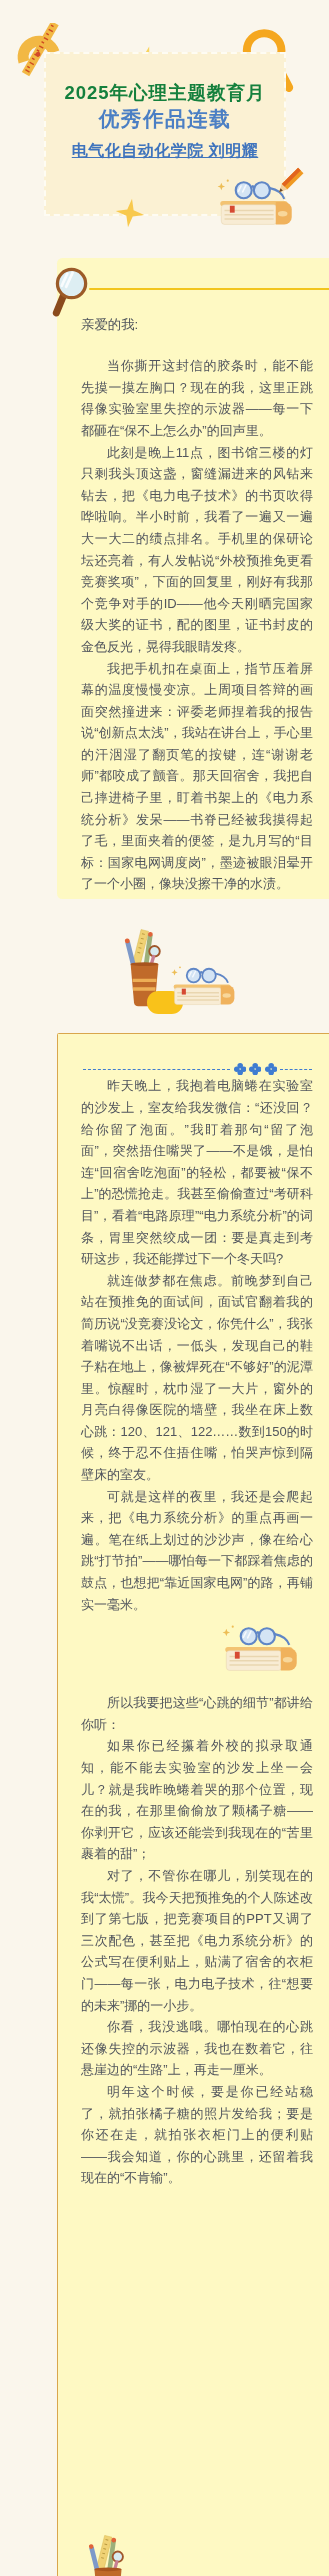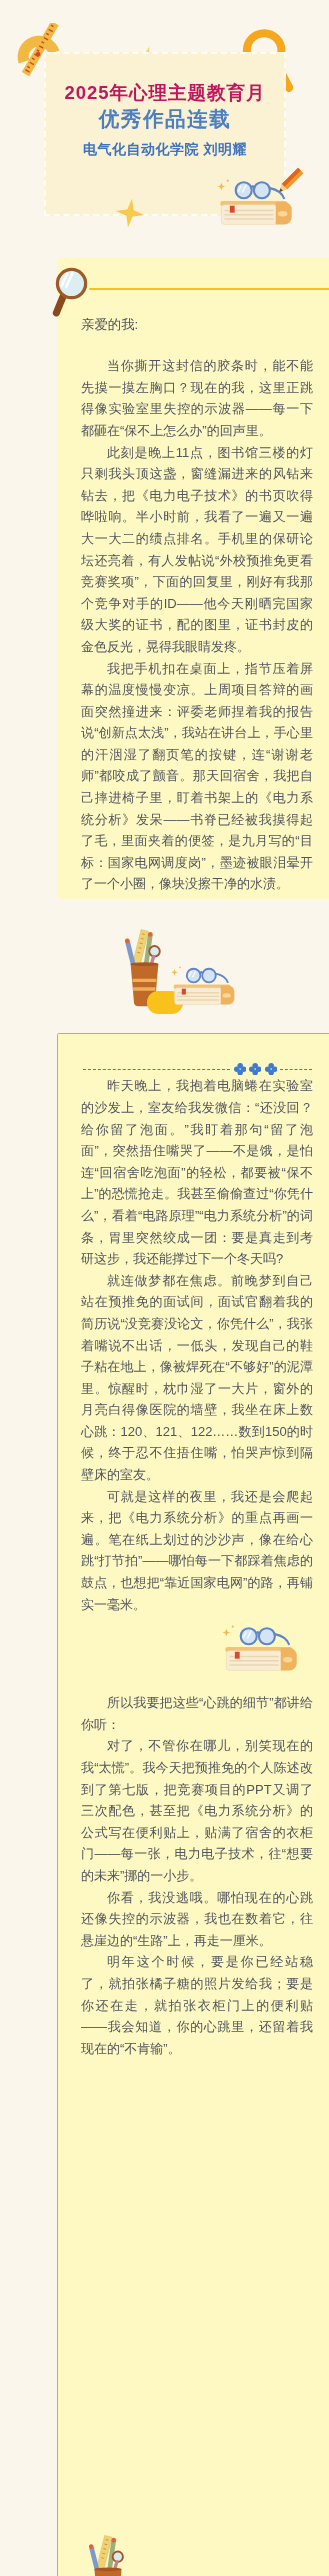--- a/index.html
+++ b/index.html
@@ -3,24 +3,24 @@
 <meta charset="utf-8">
 <style>
   html,body{margin:0;padding:0;}
   .page{position:relative;width:330px;height:2763px;background:#faf6ec;overflow:hidden;
         font-family:"Liberation Sans",sans-serif;}
   .abs{position:absolute;}
 
   
   .header-card{position:absolute;left:44px;top:52px;width:242px;height:164px;
     background:#fbf1d3;border:2.6px dashed rgba(255,253,245,.95);box-sizing:border-box;text-align:center;}
-  .h-line1{margin-top:26px;font-size:18.5px;font-weight:bold;color:#be185d;letter-spacing:1px;}
+  .h-line1{margin-top:26px;font-size:18.5px;font-weight:bold;color:#15803d;letter-spacing:1px;}
   .h-line2{margin-top:0;font-size:20.6px;font-weight:bold;color:#4b7fc4;letter-spacing:1.5px;}
   .h-line3{margin-top:8.2px;font-size:17px;font-weight:600;color:#4b7fc4;}
-  .h-author{margin-top:8.2px;font-size:14px;font-weight:bold;color:#3f74bd;letter-spacing:0.5px;}
+  .h-author{margin-top:8.2px;font-size:16px;font-weight:bold;color:#3f74bd;letter-spacing:0.5px;text-decoration:underline;}
 
   
   .card{position:absolute;left:42px;width:280px;background:#fef9c3;box-sizing:border-box;margin-left:15px;}
   .card1{top:258px;height:641px;border-radius:5.2px;}
   .card2{top:1033px;height:1566px;border:1px solid #d9a64c;border-radius:1.5px;}
   .card1-content{padding:56px 24px 0;}
   .card2-content{position:relative;height:100%;padding:0 23px;box-sizing:border-box;}
   .yellow-line{position:absolute;left:32px;top:30px;right:2.1px;height:2.1px;background:#f2c51d;border-radius:1px;}
   .salutation{margin:0;font-size:13.4px;line-height:21.6px;color:#4f545c;}
   .para{margin:0;text-indent:2em;font-size:13px;line-height:21.6px;text-align:justify;color:#51555d;}
@@ -171,41 +171,42 @@
         <svg width="12.4" height="12.4" viewBox="0 0 20 20">
             <g fill="#3f7cd1">
               <circle cx="10" cy="4.5" r="4.5"></circle>
               <circle cx="4.5" cy="10" r="4.5"></circle>
               <circle cx="15.5" cy="10" r="4.5"></circle>
               <circle cx="10" cy="15.5" r="4.5"></circle>
             </g>
           </svg>
         <div class="dash-short"></div>
       </div>
-      <p class="para">昨天晚上，我抱着电脑蜷在实验室的沙发上，室友给我发微信：“还没回？给你留了泡面。”我盯着那句“留了泡面”，突然捂住嘴哭了——不是饿，是怕连“回宿舍吃泡面”的轻松，都要被“保不上”的恐慌抢走。我甚至偷偷查过“你凭什么”，看着“电路原理”“电力系统分析”的词条，胃里突然绞成一团：要是真走到考研这步，我还能撑过下一个冬天吗?</p>
+      <p class="para">昨天晚上，我抱着电脑蜷在实验室的沙发上，室友给我发微信：“还没回？给你留了泡面。”我盯着那句“留了泡面”，突然捂住嘴哭了——不是饿，是怕连“回宿舍吃泡面”的轻松，都要被“保不上”的恐慌抢走。我甚至偷偷查过“考研科目”，看着“电路原理”“电力系统分析”的词条，胃里突然绞成一团：要是真走到考研这步，我还能撑过下一个冬天吗?</p>
       <p class="para">就连做梦都在焦虑。前晚梦到自己站在预推免的面试间，面试官翻着我的简历说“没竞赛没论文，你凭什么”，我张着嘴说不出话，一低头，发现自己的鞋子粘在地上，像被焊死在“不够好”的泥潭里。惊醒时，枕巾湿了一大片，窗外的月亮白得像医院的墙壁，我坐在床上数心跳：120、121、122……数到150的时候，终于忍不住捂住嘴，怕哭声惊到隔壁床的室友。</p>
       <p class="para">可就是这样的夜里，我还是会爬起来，把《电力系统分析》的重点再画一遍。笔在纸上划过的沙沙声，像在给心跳“打节拍”——哪怕每一下都踩着焦虑的鼓点，也想把“靠近国家电网”的路，再铺实一毫米。</p>
       <div class="inline-book">
         <svg class="abs" style="right:12.4px;top:6.2px;" width="80" height="54" viewBox="0 0 150 100">
           <path d="M10,14 l2,5 5,2 -5,2 -2,5 -2,-5 -5,-2 5,-2 z" fill="#edbd55"></path>
           <circle cx="22" cy="10" r="2" fill="#edbd55"></circle>
           <rect x="8" y="48" width="126" height="10" rx="5" fill="#f3c372"></rect>
           <rect x="10" y="55" width="104" height="37" rx="6" fill="#f8ecd4" stroke="#e7d3ad"></rect>
           <path d="M16,66 h92 M16,74 h92 M16,82 h92" stroke="#e9d6b0" stroke-width="3" fill="none"></path>
           <rect x="26" y="57" width="9" height="13" fill="#d64a33"></rect>
           <path d="M112,50 h16 a14,14 0 0 1 14,14 v14 a14,14 0 0 1 -14,14 h-16 z" fill="#f0b25c"></path>
           <ellipse cx="125" cy="72" rx="9" ry="5" fill="#f8d79a"></ellipse>
           <circle cx="52" cy="28" r="15" fill="#d4e4f4" stroke="#5f86c6" stroke-width="4"></circle>
           <circle cx="86" cy="28" r="15" fill="#d4e4f4" stroke="#5f86c6" stroke-width="4"></circle>
           <path d="M66,24 Q69,16 72,24" fill="none" stroke="#5f86c6" stroke-width="4"></path>
           <path d="M101,24 Q122,28 128,44" fill="none" stroke="#5f86c6" stroke-width="4"></path>
           <path d="M47,20 l-5,10 M56,19 l-6,12" stroke="#ffffff" stroke-width="3" opacity=".8" stroke-linecap="round"></path>
         </svg>
       </div>
       <p class="para">所以我要把这些“心跳的细节”都讲给你听：</p>
+      <p class="para">如果你已经攥着外校的拟录取通知，能不能去实验室的沙发上坐一会儿？就是我昨晚蜷着哭的那个位置，现在的我，在那里偷偷放了颗橘子糖——你剥开它，应该还能尝到我现在的“苦里裹着的甜”；</p>
       <p class="para">对了，不管你在哪儿，别笑现在的我“太慌”。我今天把预推免的个人陈述改到了第七版，把竞赛项目的PPT又调了三次配色，甚至把《电力系统分析》的公式写在便利贴上，贴满了宿舍的衣柜门——每一张，电力电子技术，往“想要的未来”挪的一小步。</p>
       <p class="para">你看，我没逃哦。哪怕现在的心跳还像失控的示波器，我也在数着它，往悬崖边的“生路”上，再走一厘米。</p>
       <p class="para">明年这个时候，要是你已经站稳了，就拍张橘子糖的照片发给我；要是你还在走，就拍张衣柜门上的便利贴——我会知道，你的心跳里，还留着我现在的“不肯输”。</p>
       <svg class="abs" style="left:29px;bottom:16.5px;" width="42" height="76" viewBox="0 0 90 160">
         <g transform="rotate(14 35 40)">
           <rect x="28" y="0" width="16" height="78" fill="#f0d275" stroke="#d9b94f"></rect>
           <path d="M32,8 h6 M32,18 h6 M32,28 h6 M32,38 h6 M32,48 h6" stroke="#b99a3f" stroke-width="2"></path>
         </g>
         <g transform="rotate(-14 18 55)">
           <rect x="12" y="24" width="10" height="54" fill="#7d99c9"></rect>

